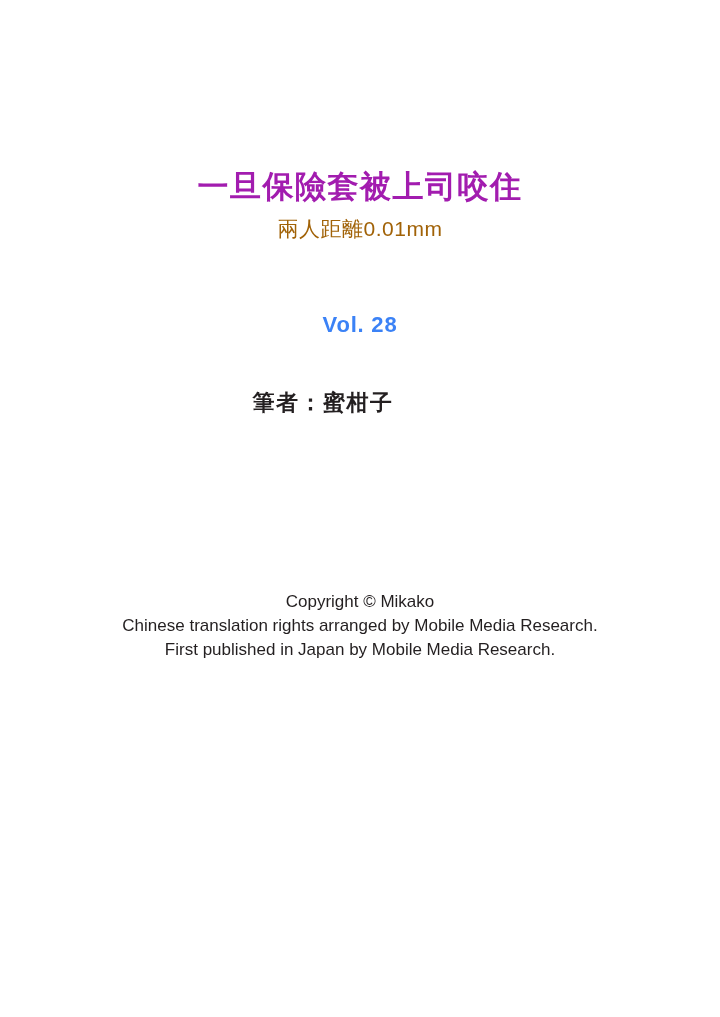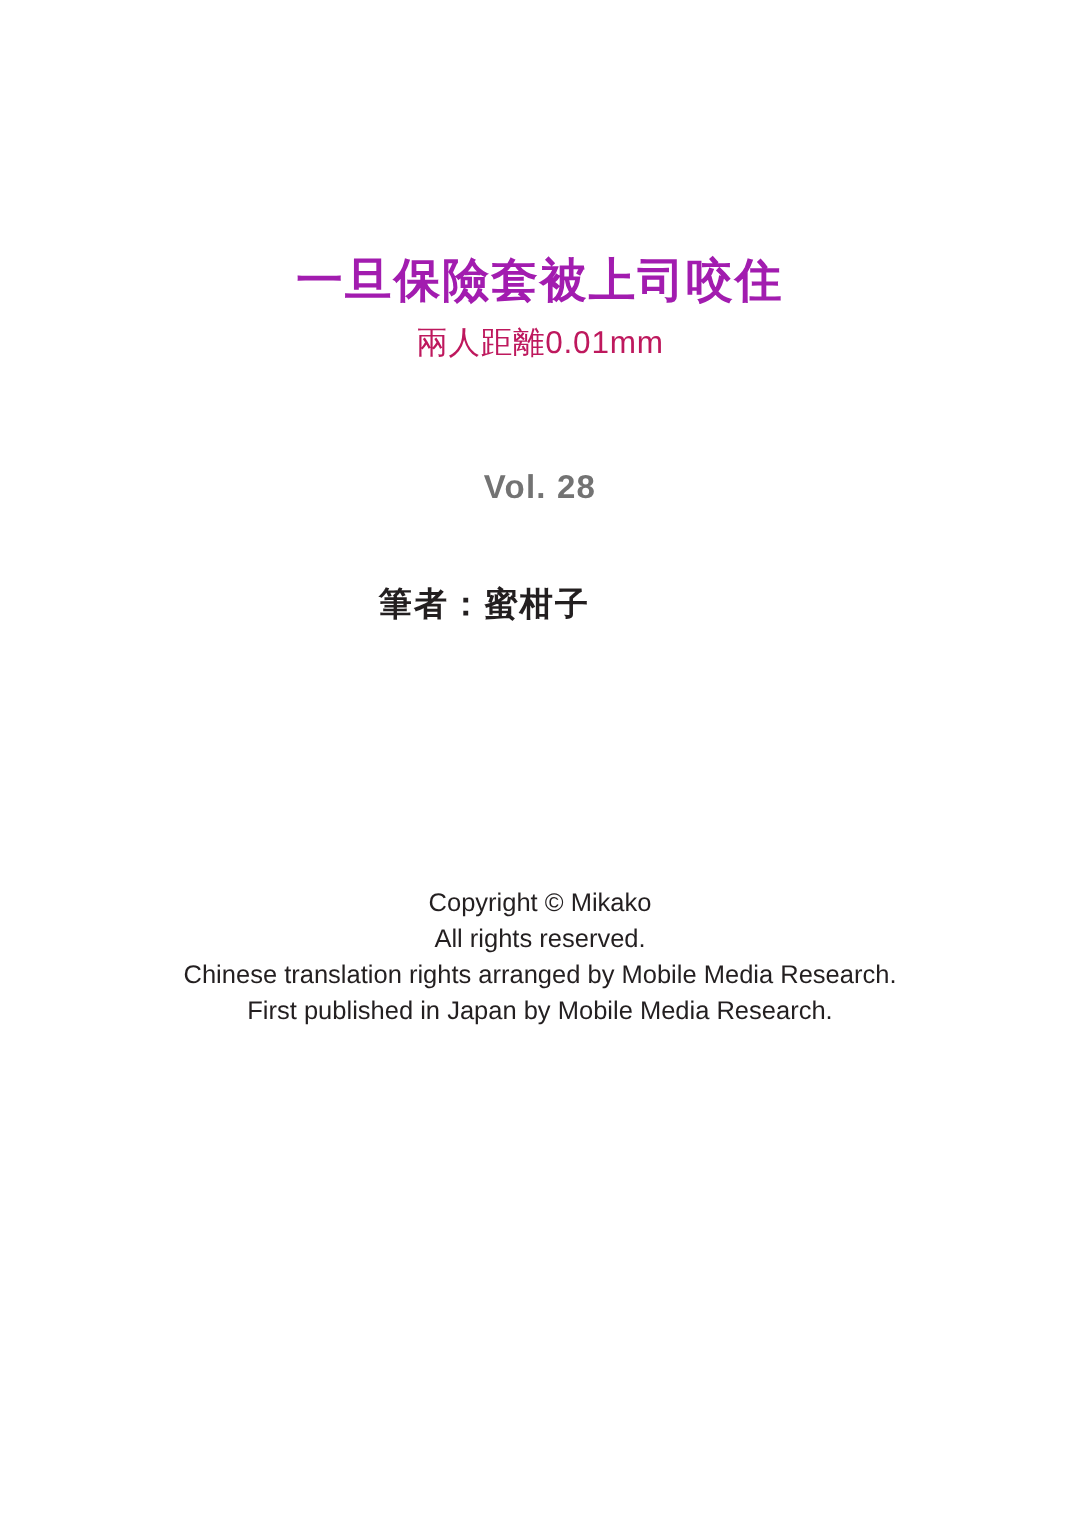--- a/index.html
+++ b/index.html
@@ -33,34 +33,34 @@
     font-weight: 600;
     letter-spacing: 1.5px;
     color: #a21caf;
     line-height: 1.25;
     margin: 0;
   }
   .title-sub {
     font-size: 21px;
     font-weight: 500;
     letter-spacing: 0.5px;
-    color: #be185d;
+    color: #a16207;
     margin: 9px 0 0 0;
     line-height: 1.2;
   }
   .volume {
     position: absolute;
     top: 312px;
     left: 0;
     width: 720px;
     text-align: center;
     font-size: 22px;
     font-weight: 600;
     letter-spacing: 0.8px;
-    color: #737373;
+    color: #3b82f6;
   }
   .author {
     position: absolute;
     top: 388px;
     left: 0;
     width: 646px;
     text-align: center;
     font-size: 22px;
     font-weight: 700;
     letter-spacing: 1.5px;
@@ -89,18 +89,17 @@
     <h1 class="title-main">一旦保險套被上司咬住</h1>
     <h2 class="title-sub">兩人距離0.01mm</h2>
   </div>
 
   <div class="volume">Vol. 28</div>
 
   <div class="author">筆者：蜜柑子</div>
 
   <div class="copyright">
     <div class="copyright-line">Copyright © Mikako</div>
-    <div class="copyright-line">All rights reserved.</div>
     <div class="copyright-line">Chinese translation rights arranged by Mobile Media Research.</div>
     <div class="copyright-line">First published in Japan by Mobile Media Research.</div>
   </div>
 
 </div>
 
 </body></html>

